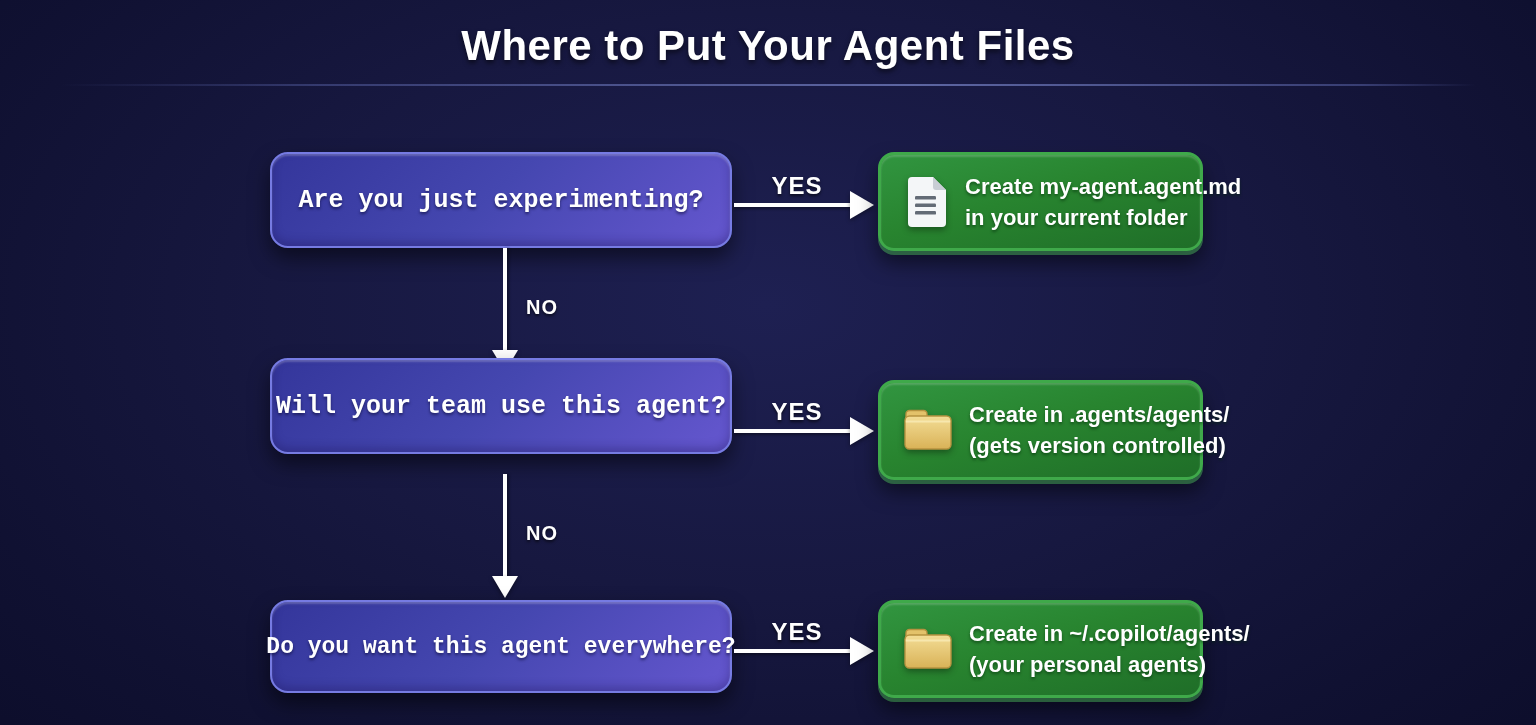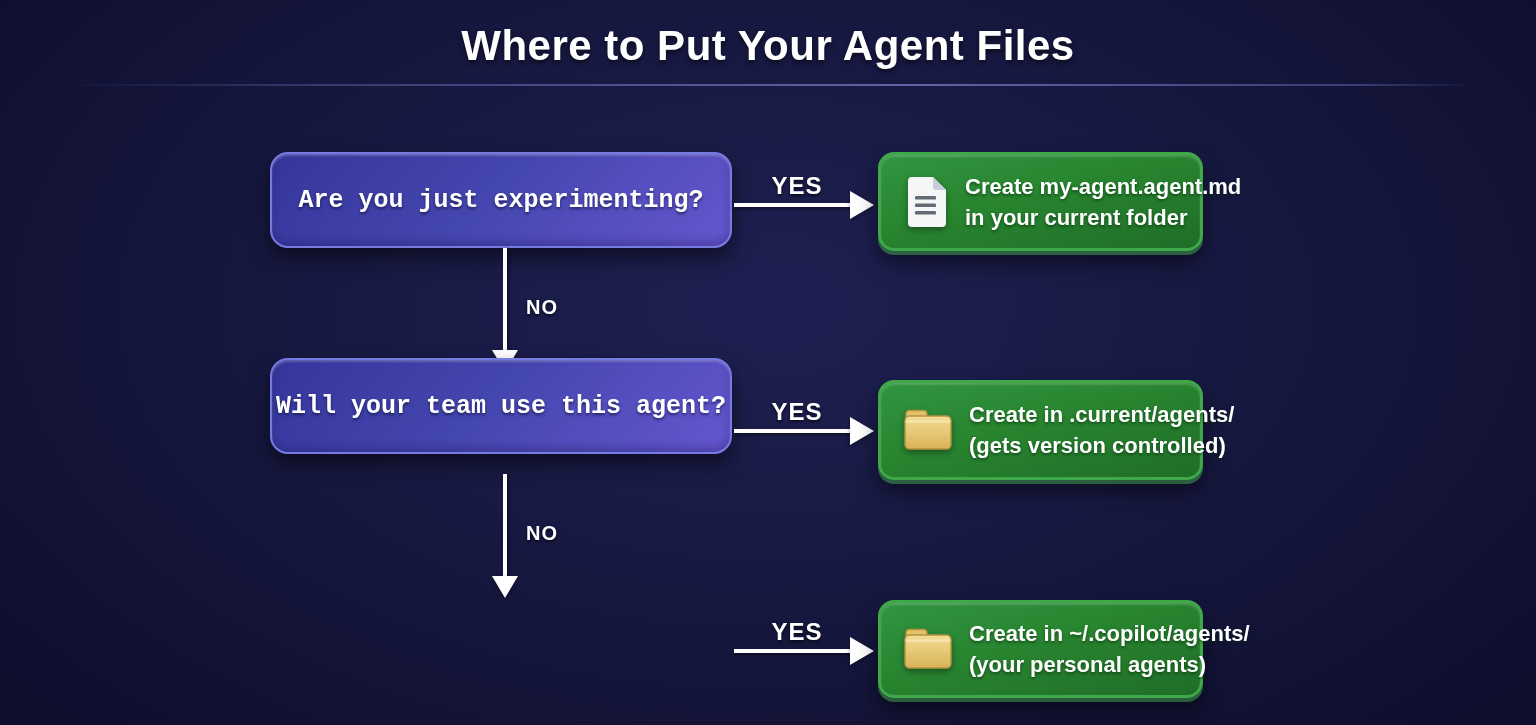--- a/index.html
+++ b/index.html
@@ -152,30 +152,33 @@
             <stop offset="0" stop-color="#f3dd96"></stop>
             <stop offset="1" stop-color="#d9b257"></stop>
           </linearGradient>
         </defs>
         <rect x="3" y="1.5" width="21" height="12" rx="3.5" fill="#e3c26a" stroke="#b69340" stroke-width="1.4"></rect>
         <rect x="2" y="7" width="46" height="33" rx="4.5" fill="url(#fg1)" stroke="#b69340" stroke-width="1.4"></rect>
         <path d="M2.8 12.5 h44.4" stroke="#f7e7ae" stroke-width="2" fill="none"></path>
       </svg>
     </span>
     <span class="r-text">
-      <div>Create in .current/agents/</div>
+      <div>Create in .agents/agents/</div>
       <div>(gets version controlled)</div>
     </span>
   </div>
   <div class="no-arrow r2">
     <span class="no-line"></span>
     <span class="no-head"></span>
     <span class="no-label">NO</span>
   </div>
 
+  <div class="qbox r3">
+    <span class="q-text">Do you want this agent everywhere?</span>
+  </div>
   <div class="yes-arrow r3">
     <span class="yes-label">YES</span>
     <span class="yes-line"></span>
     <span class="yes-head"></span>
   </div>
   <div class="rbox r3">
     <span class="r-icon">
       <svg width="50" height="44" viewBox="0 0 50 42">
         <defs>
           <linearGradient id="fg2" x1="0" y1="0" x2="0" y2="1">

